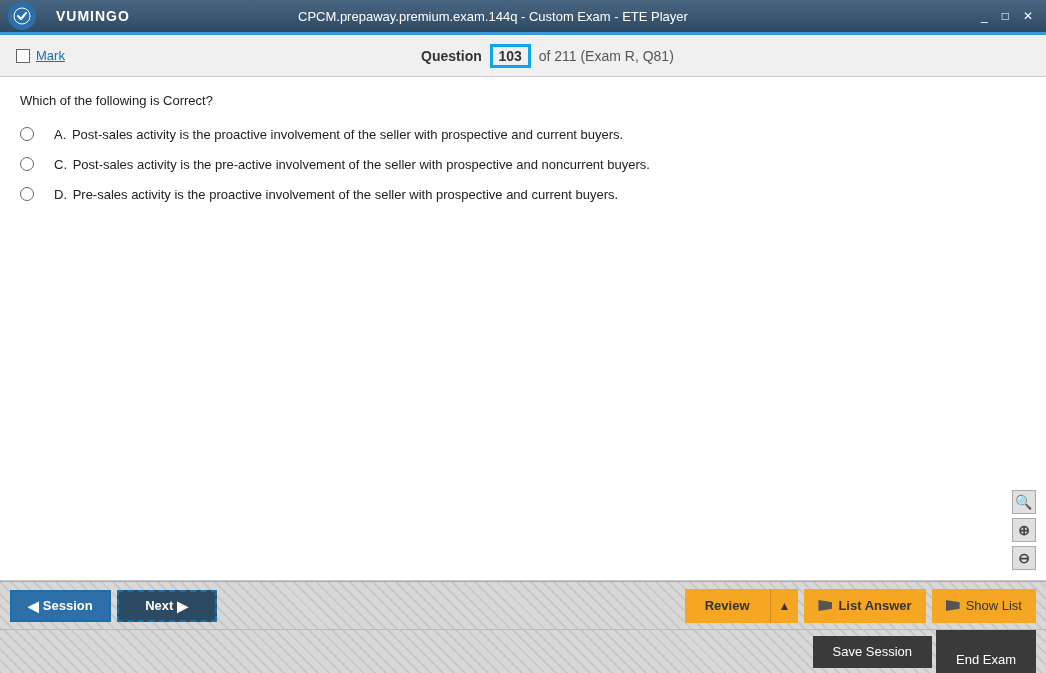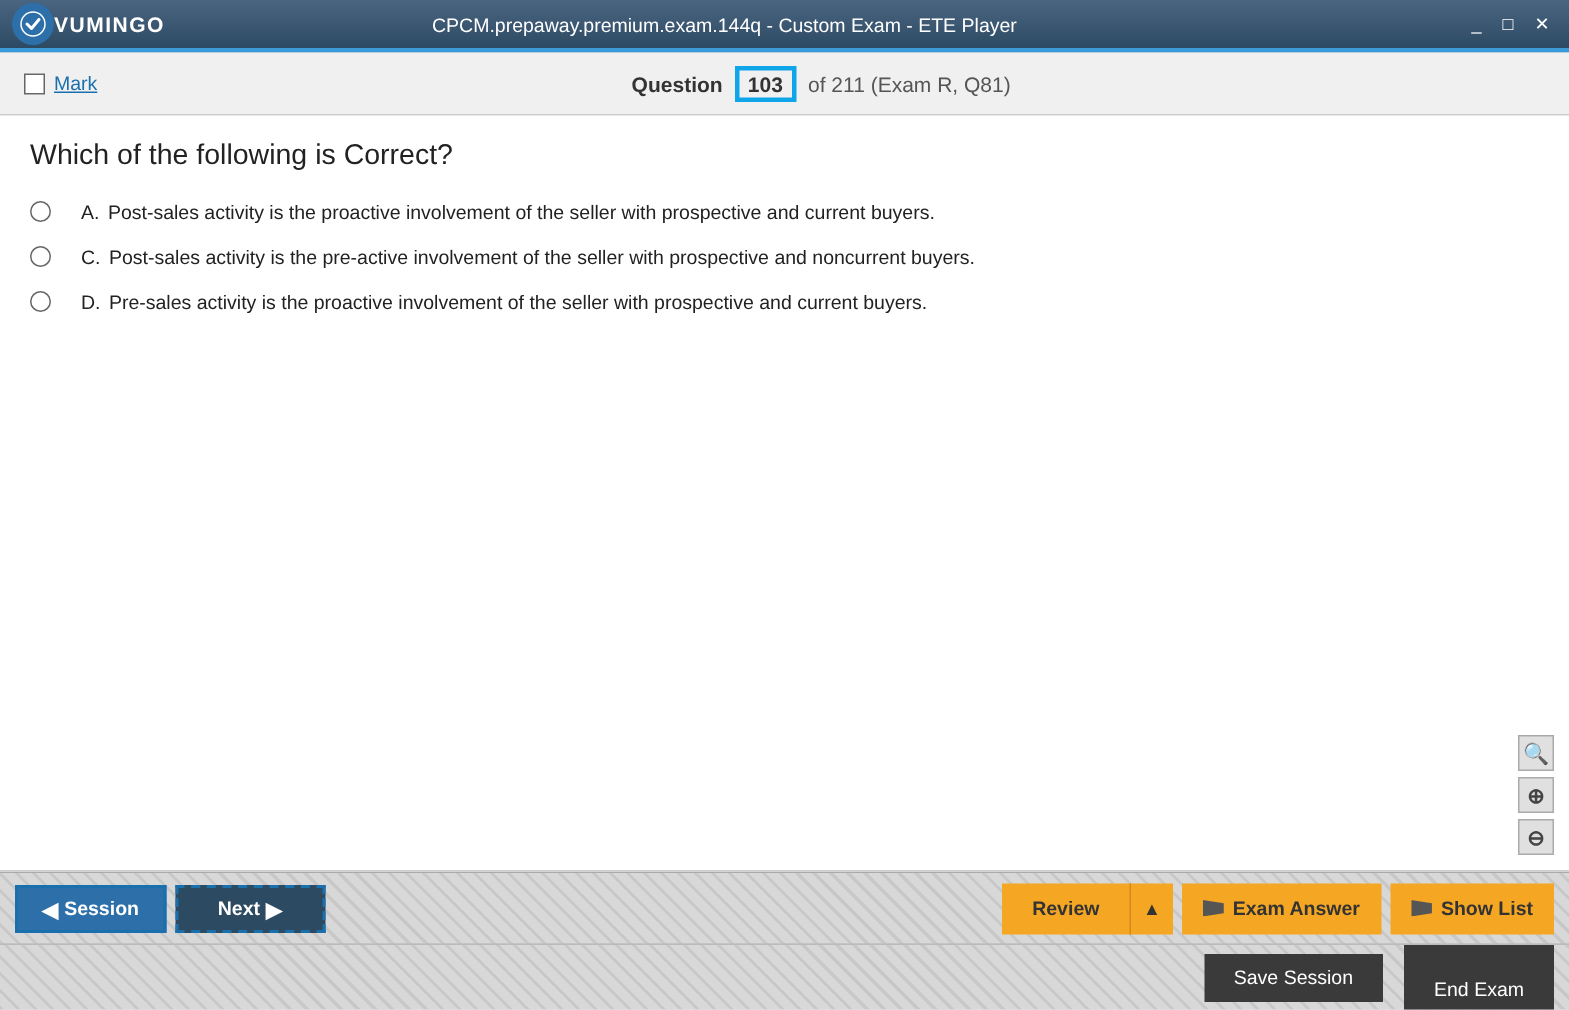--- a/index.html
+++ b/index.html
@@ -26,21 +26,21 @@
       flex-shrink: 0;
     }
     .title-bar-left {
       display: flex;
       align-items: center;
       gap: 8px;
     }
     .logo {
       display: flex;
       align-items: center;
-      gap: 0;
+      gap: 20px;
     }
     .logo-circle {
       width: 28px;
       height: 28px;
       background: #2d6fa8;
       border-radius: 50%;
       display: flex;
       align-items: center;
       justify-content: center;
       color: white;
@@ -131,21 +131,21 @@
     .main-content {
       background: white;
       flex: 1;
       padding: 16px 20px;
       overflow-y: auto;
       position: relative;
       border-bottom: 1px solid #ccc;
     }
 
     .question-text {
-      font-size: 19px;
+      font-size: 13px;
       color: #222;
       margin-bottom: 18px;
       font-weight: normal;
     }
 
     .answer-option {
       display: flex;
       align-items: flex-start;
       margin-bottom: 12px;
       gap: 20px;
@@ -270,42 +270,42 @@
       height: 34px;
     }
     .show-list-btn {
       display: flex;
       align-items: center;
       gap: 6px;
       background: #f5a623;
       border: none;
       color: #333;
       font-size: 13px;
-      font-weight: bold;
+      font-weight: normal;
       cursor: pointer;
       padding: 6px 14px;
       height: 34px;
     }
 
     .flag-icon {
       width: 14px;
       height: 11px;
       background: #555;
       display: inline-block;
       clip-path: polygon(0 0, 100% 20%, 100% 80%, 0 100%);
     }
 
     
     .second-bottom-bar {
       background: #d4d4d4;
       padding: 4px 10px;
       display: flex;
       align-items: center;
       justify-content: flex-end;
-      gap: 14px;
+      gap: 4px;
       height: 44px;
       flex-shrink: 0;
       border-top: 1px solid #bbb;
     }
 
     .save-session-btn {
       background: #3a3a3a;
       color: white;
       border: none;
       padding: 6px 20px;
@@ -424,21 +424,21 @@
 
   <div class="spacer"></div>
 
   <div class="review-btn">
     <span class="review-main">Review</span>
     <span class="review-dropdown">▲</span>
   </div>
 
   <button class="show-answer-btn">
     <span class="flag-icon"></span>
-    <span>Exam Answer</span>
+    <span>List Answer</span>
   </button>
 
   <button class="show-list-btn">
     <span class="flag-icon"></span>
     <span>Show List</span>
   </button>
 </div>
 
 <div class="second-bottom-bar hatch-bg">
   <button class="save-session-btn">Save Session</button>

